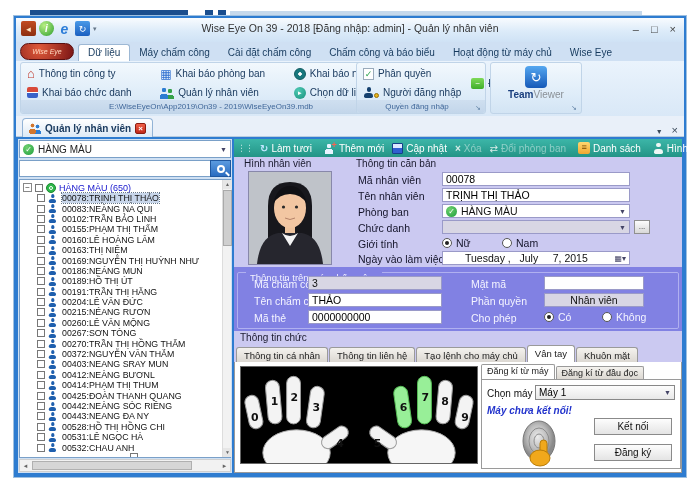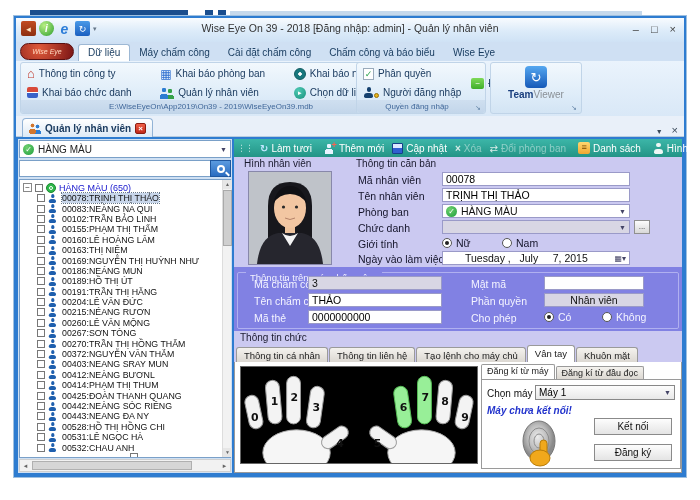--- a/index.html
+++ b/index.html
@@ -268,20 +268,21 @@
     <div class="abs mtabs">
 
         <div class="mtab active">Dữ liệu</div>
 
         <div class="mtab">Máy chấm công</div>
 
         <div class="mtab">Cài đặt chấm công</div>
 
         <div class="mtab">Chấm công và báo biểu</div>
 
+        <div class="mtab">Hoạt động từ máy chủ</div>
 
         <div class="mtab">Wise Eye</div>
 
     </div>
   </div>
 
   <div class="abs ribbon">
     <div class="rgroup rg1">
       <div class="rgrid">
         <div class="ritem">

